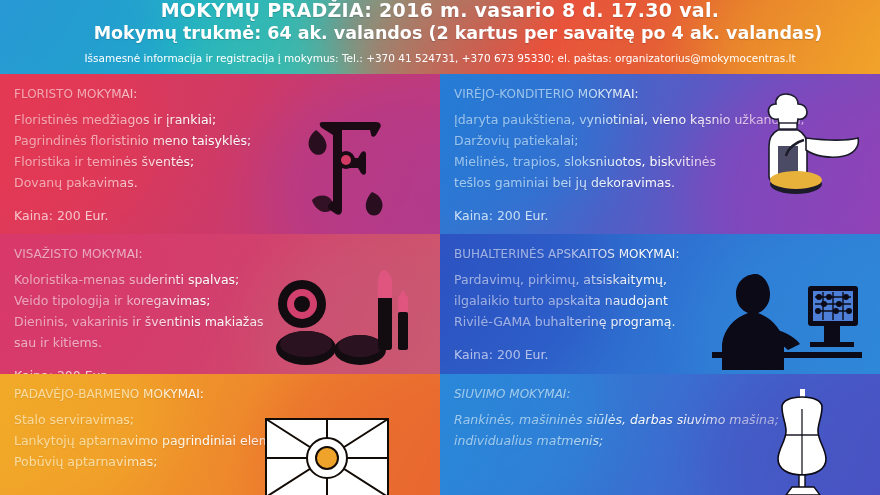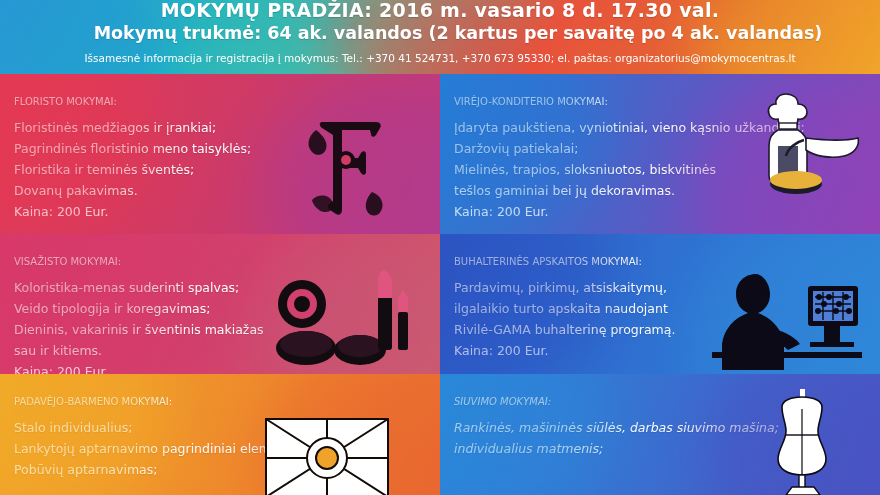--- a/index.html
+++ b/index.html
@@ -64,37 +64,36 @@
     height: 421px;
   }
   .cell {
     position: relative;
     overflow: hidden;
     padding: 10px 14px 0 14px;
     box-sizing: border-box;
     color: #ffffff;
   }
   .cell .title {
-    font-size: 10px;
+    font-size: 12px;
     line-height: 20px;
     margin-bottom: 5px;
     white-space: nowrap;
     text-shadow: 0 1px 1px rgba(0,0,0,.15);
-    margin-top: 8px;
   }
   .cell .line {
     font-size: 12.5px;
     line-height: 21px;
     white-space: nowrap;
     text-shadow: 0 1px 1px rgba(0,0,0,.12);
   }
   .cell .price {
     font-size: 12.5px;
     line-height: 21px;
-    margin-top: 0;
+    margin-top: 12px;
     white-space: nowrap;
   }
   
   .c-florist   { background: linear-gradient(115deg, #e23b57 0%, #d13a63 45%, #b93a86 100%); }
   .c-virejo    { background: linear-gradient(110deg, #2a7fd4 0%, #4a63c8 40%, #6f4fc0 70%, #8e45b6 100%); }
   .c-visaz     { background: linear-gradient(115deg, #d8396a 0%, #d2406d 50%, #cf5a6a 100%); }
   .c-buhalt    { background: linear-gradient(110deg, #2f57c0 0%, #2f6fd0 45%, #2f86d8 100%); }
   .c-padavejo  { background: linear-gradient(115deg, #f0a72a 0%, #ee8a2c 55%, #e96a31 100%); }
   .c-siuvimo   { background: linear-gradient(110deg, #2a86d8 0%, #3a6fd0 50%, #4a55c4 100%); font-style: italic; }
 
@@ -248,21 +247,21 @@
           <rect x="98" y="86" width="44" height="5"></rect>
           <path d="M56 72 c14 2 26 8 32 16 l-12 6 c-8-8-18-12-26-13z"></path>
         </g>
       </svg>
     </div>
 
     <div class="cell c-padavejo">
       <div class="blob" style="left:-60px;top:-50px;width:230px;height:190px;background:#f3ae27;"></div>
       <div class="blob" style="right:-50px;bottom:-60px;width:230px;height:200px;background:#e8632f;"></div>
       <div class="title">PADAVĖJO-BARMENO MOKYMAI:</div>
-      <div class="line">Stalo individualius;</div>
+      <div class="line">Stalo serviravimas;</div>
       <div class="line">Lankytojų aptarnavimo pagrindiniai elementai;</div>
       <div class="line">Pobūvių aptarnavimas;</div>
 
       <svg class="art art-table" viewBox="0 0 130 92">
         <g fill="none" stroke="#120b06" stroke-width="2">
           <rect x="4" y="10" width="122" height="78" fill="#ffffff"></rect>
           <path d="M4 10 L126 88 M126 10 L4 88 M65 10 L65 88 M4 49 L126 49"></path>
           <circle cx="65" cy="49" r="20" fill="#ffffff"></circle>
           <ellipse cx="65" cy="49" rx="11" ry="11" fill="#f0a32a"></ellipse>
         </g>

